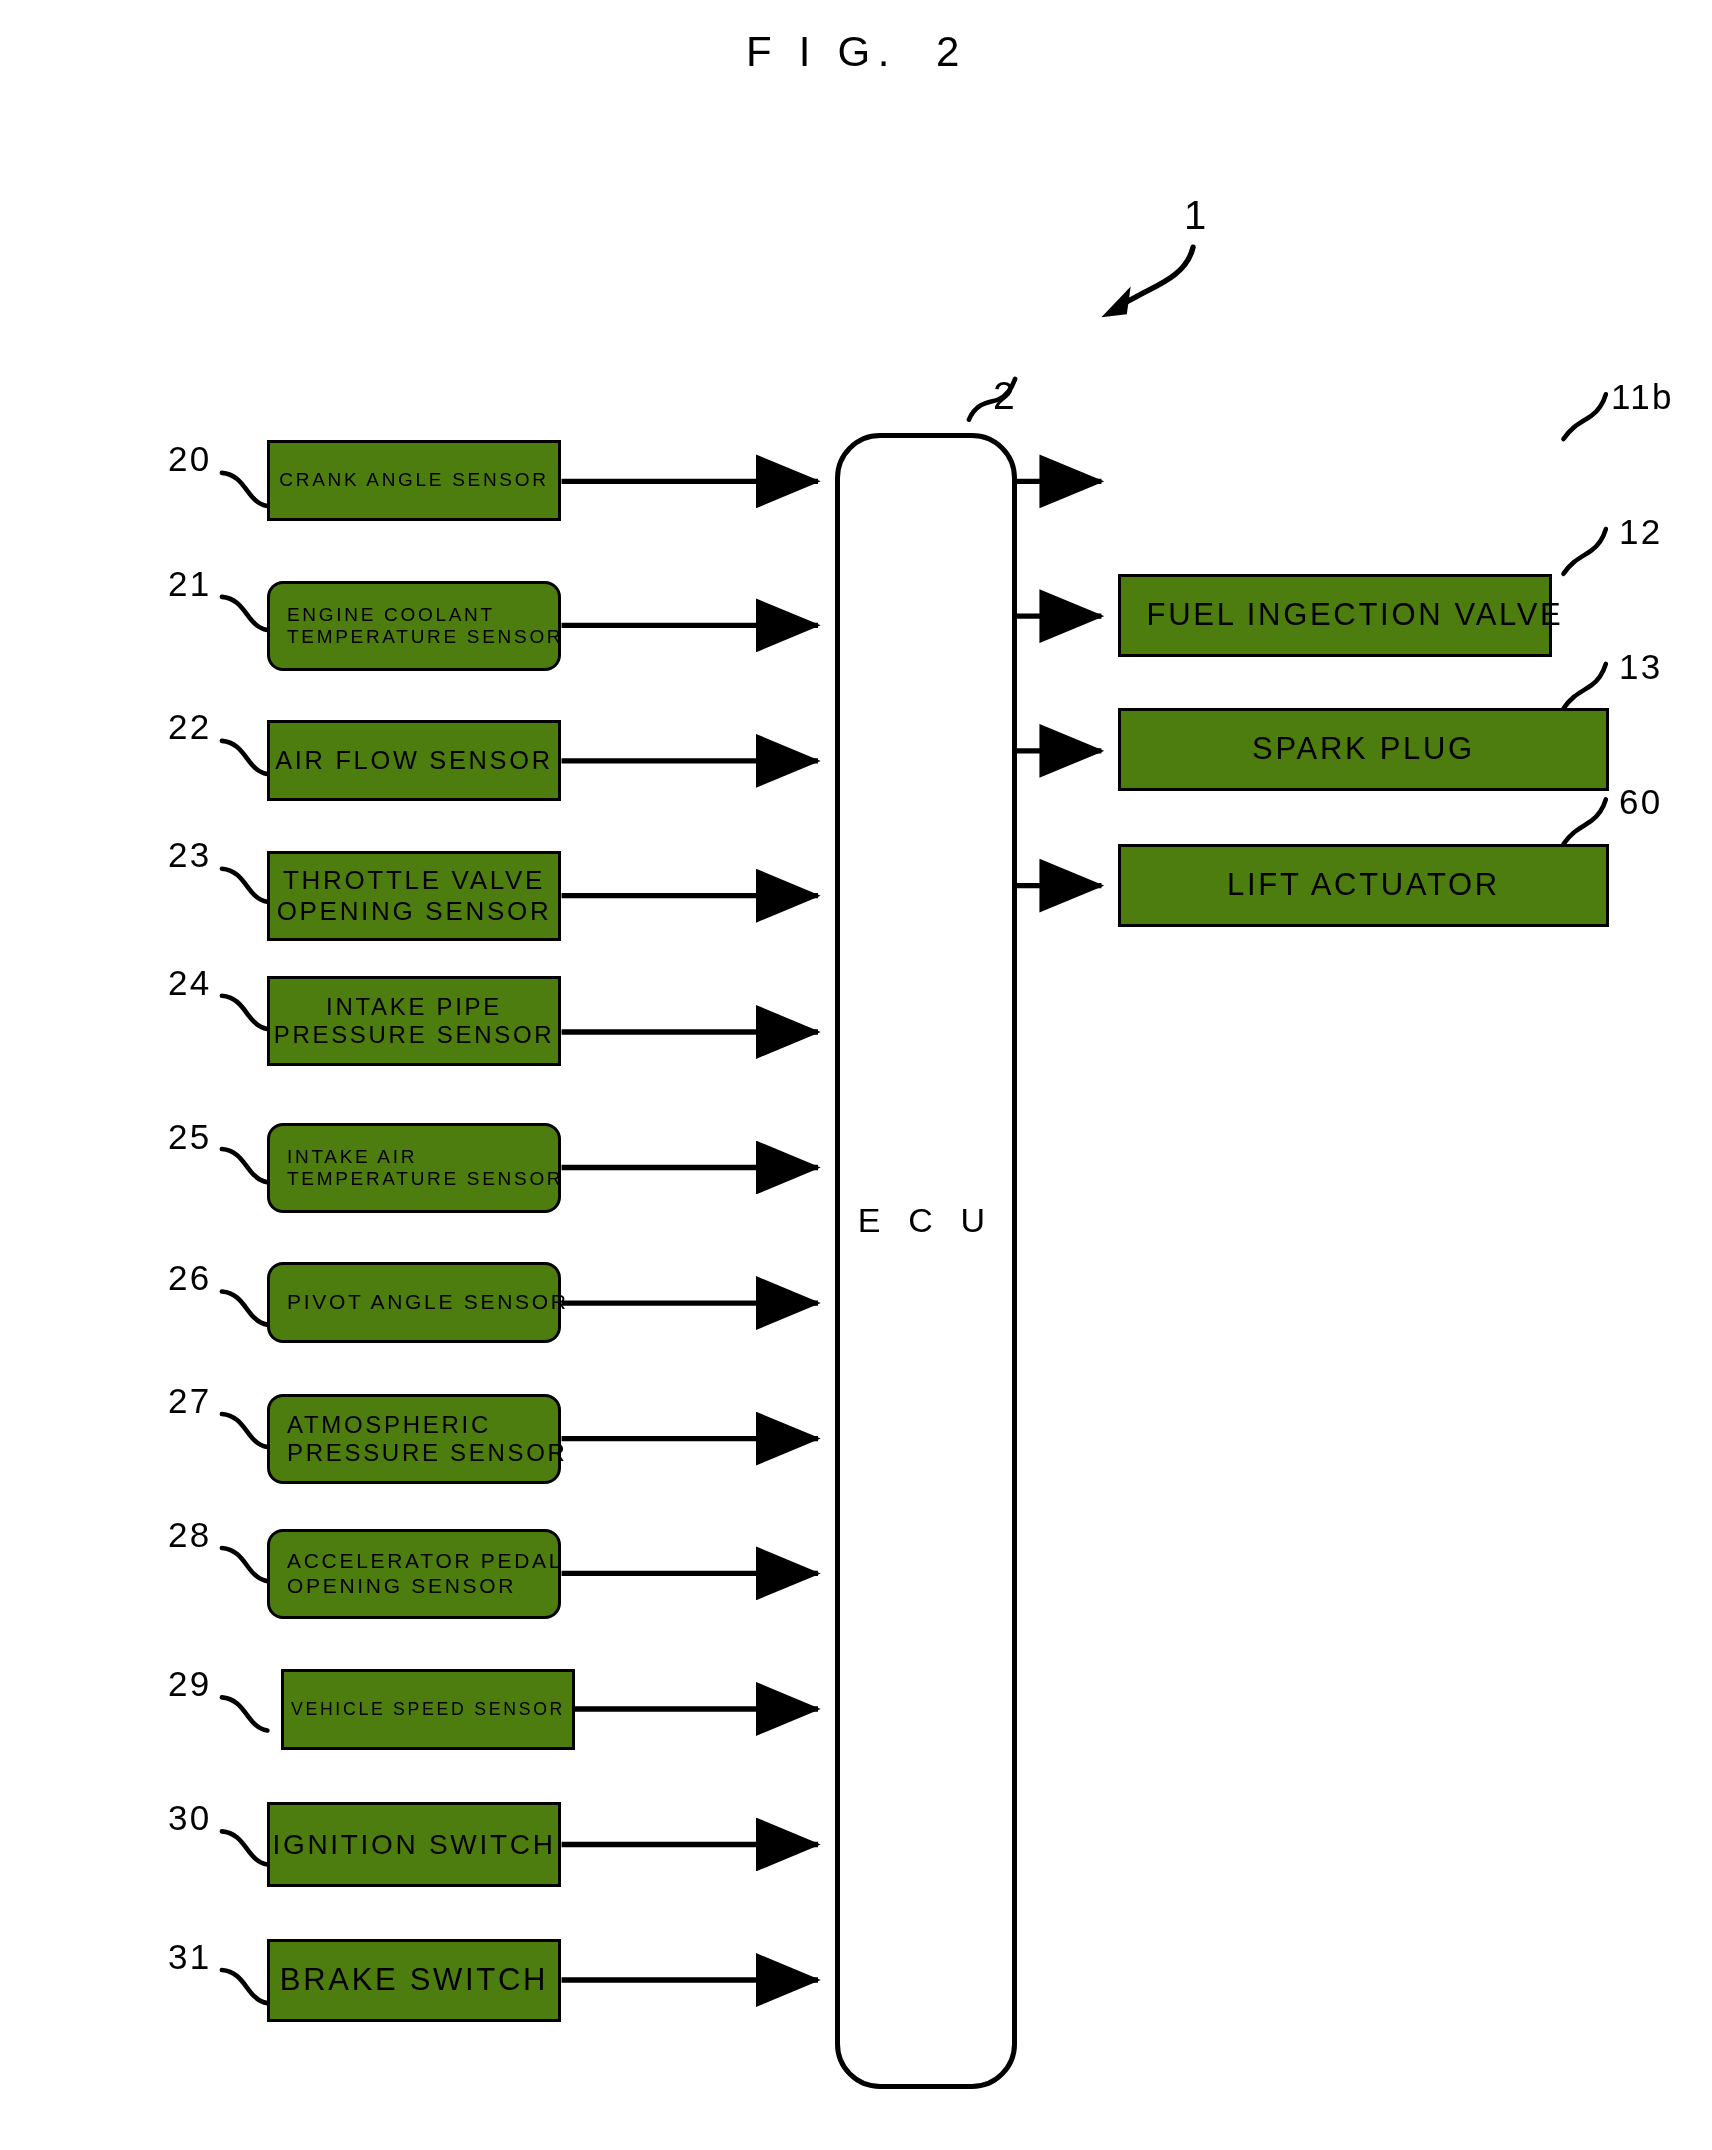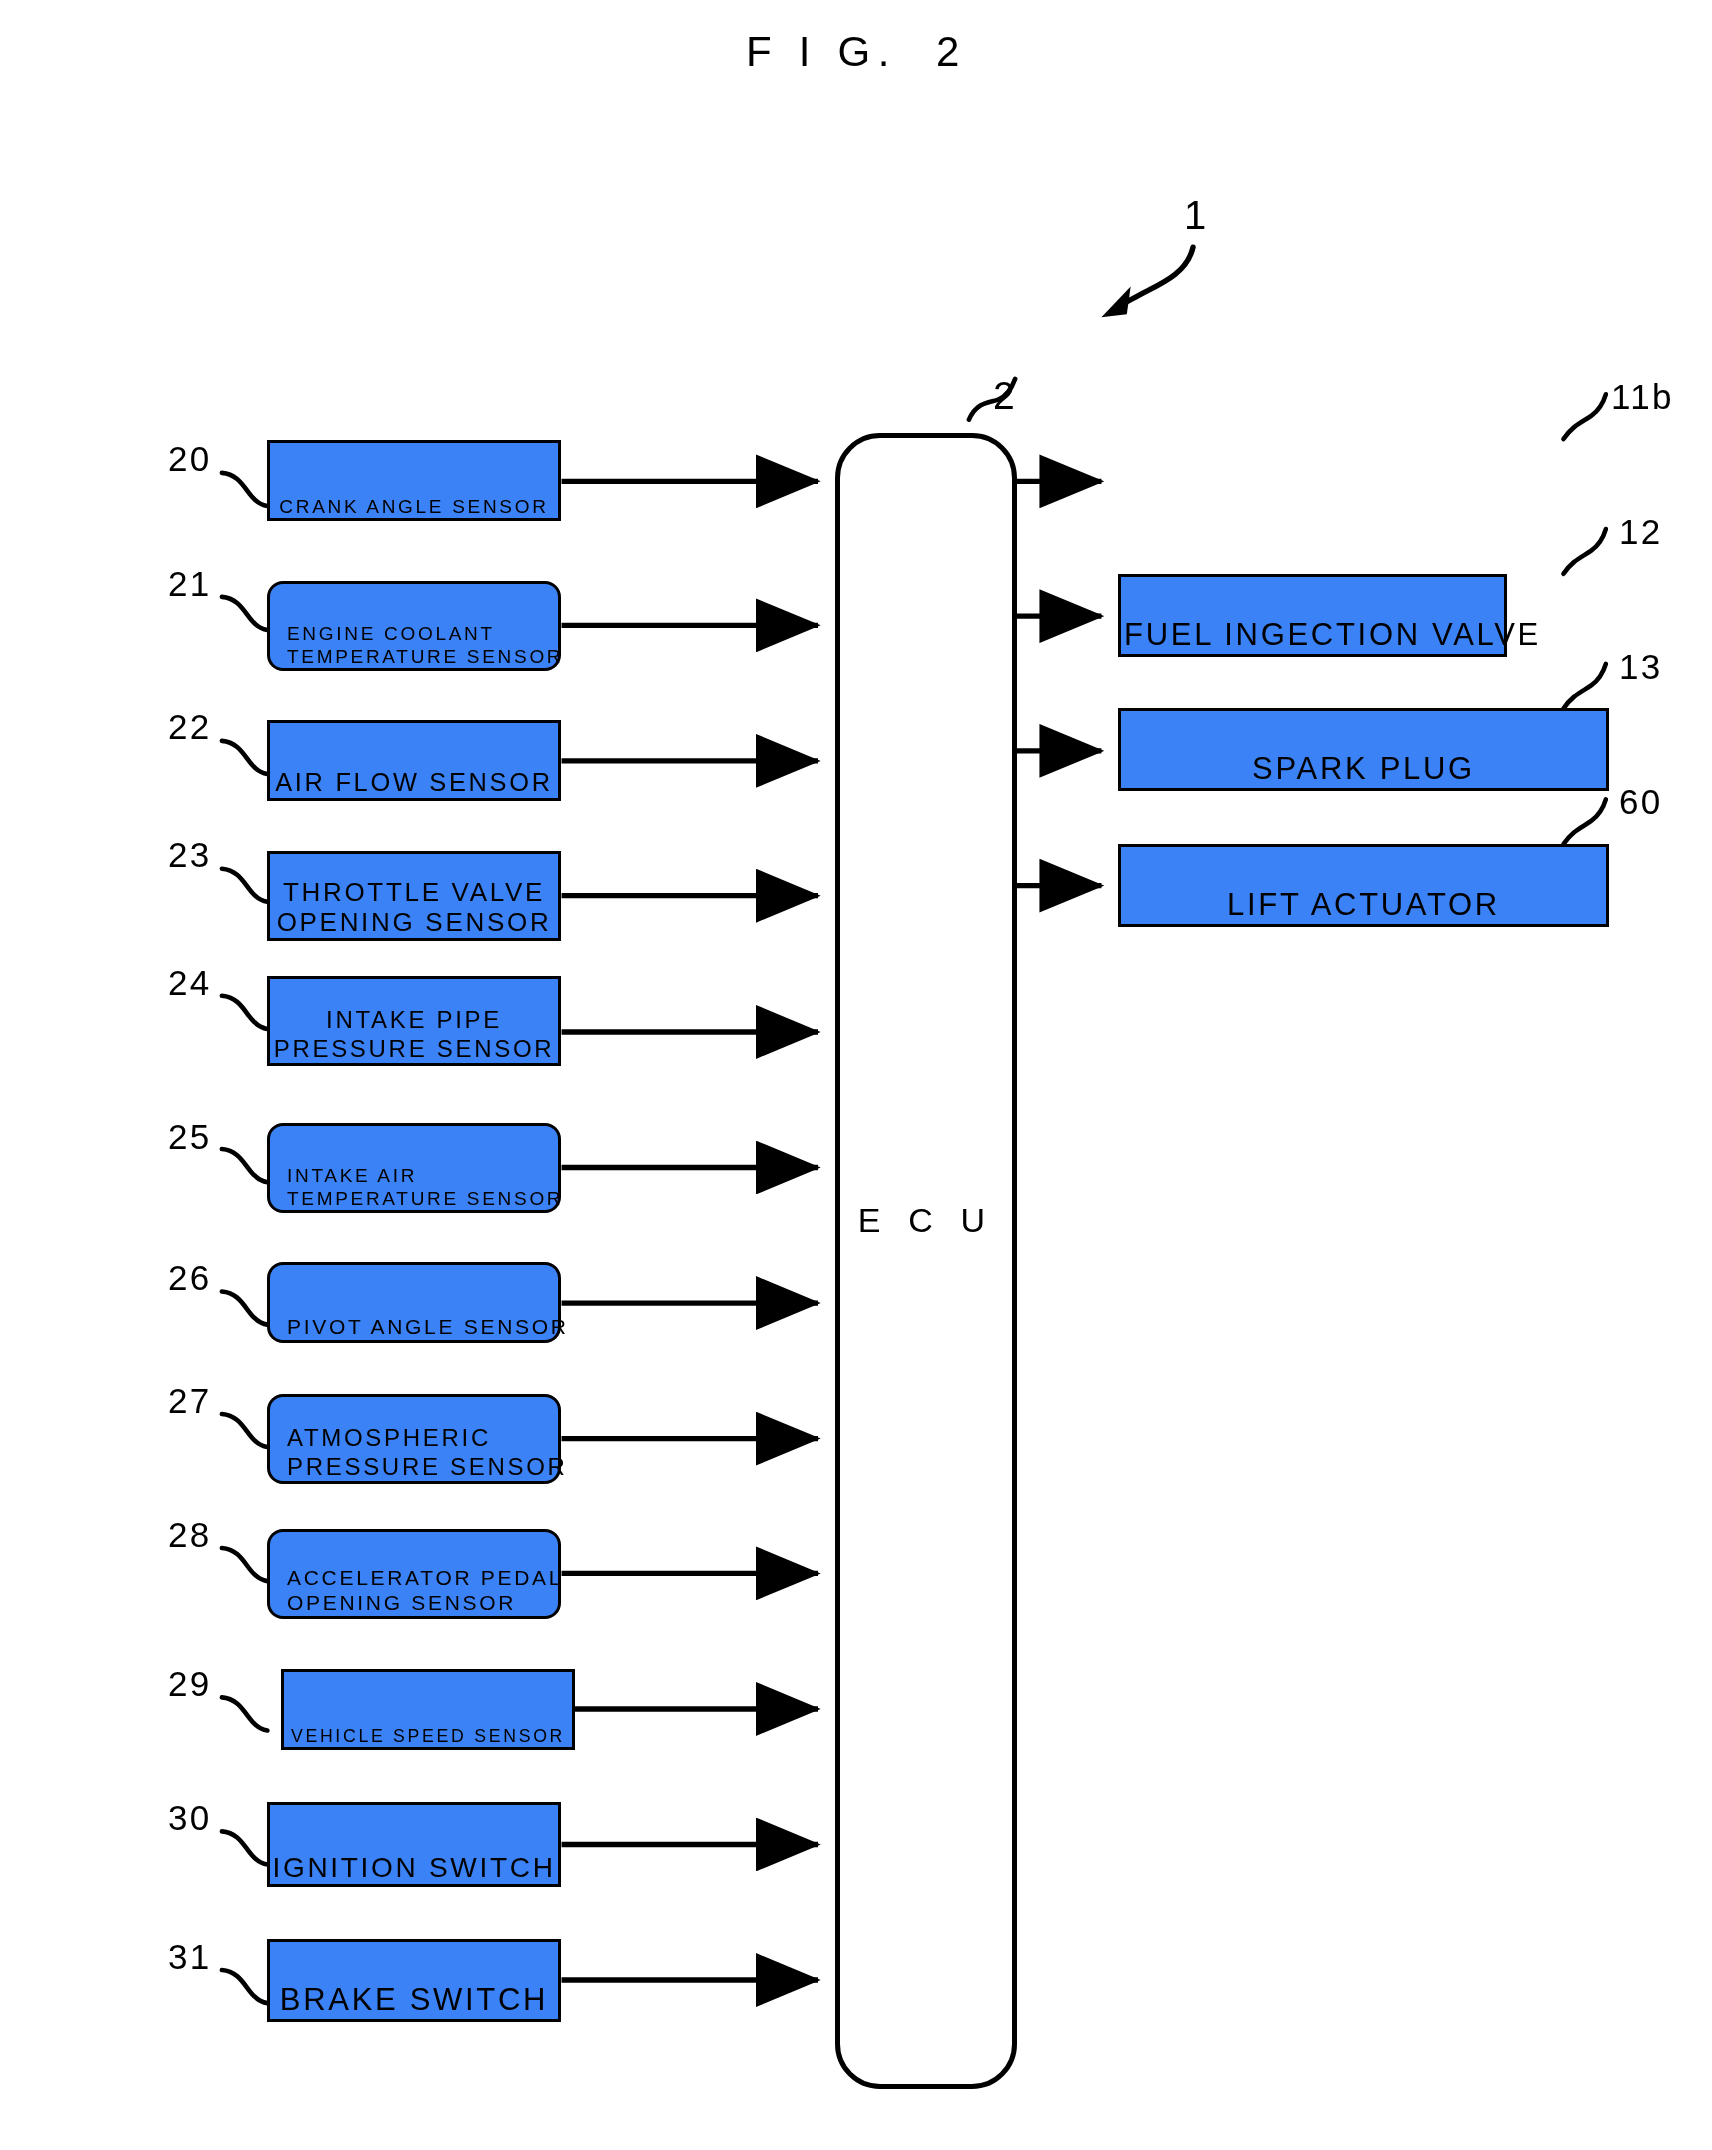--- a/index.html
+++ b/index.html
@@ -29,23 +29,23 @@
     font-size: 42px;
     letter-spacing: 7.7px;
     font-family: "Liberation Sans", sans-serif;
     white-space: pre;
   }
   
   .node-box {
     position: absolute;
     box-sizing: border-box;
     border: 3.9px solid #000;
-    background: #3b82f6;
+    background: #4d7c0f;
     display: flex;
-    align-items: flex-end;
+    align-items: center;
     justify-content: center;
     font-size: 31px;
     letter-spacing: 2.7px;
     line-height: 1.18;
     white-space: pre;
     text-align: center;
   }
   .node-box.left-text {
     justify-content: flex-start;
     text-align: left;
@@ -235,21 +235,21 @@
 
   <div class="node-box" style="left: 267px; top: 1802px; width: 294px; height: 85px; font-size: 28px;">
     <span class="box-label">IGNITION SWITCH</span>
   </div>
 
   <div class="node-box" style="left:267px; top:1939px; width:294px; height:83px;">
     <span class="box-label">BRAKE SWITCH</span>
   </div>
 
 
-  <div class="node-box" style="left:1118px; top:574px; width:389px; height:83px;padding-left:40px;">
+  <div class="node-box" style="left:1118px; top:574px; width:434px; height:83px;padding-left:40px;">
     <span class="box-label">FUEL INGECTION VALVE</span>
   </div>
 
   <div class="node-box" style="left:1118px; top:708px; width:491px; height:83px;">
     <span class="box-label">SPARK PLUG</span>
   </div>
 
   <div class="node-box" style="left:1118px; top:844px; width:491px; height:83px;">
     <span class="box-label">LIFT ACTUATOR</span>
   </div>

